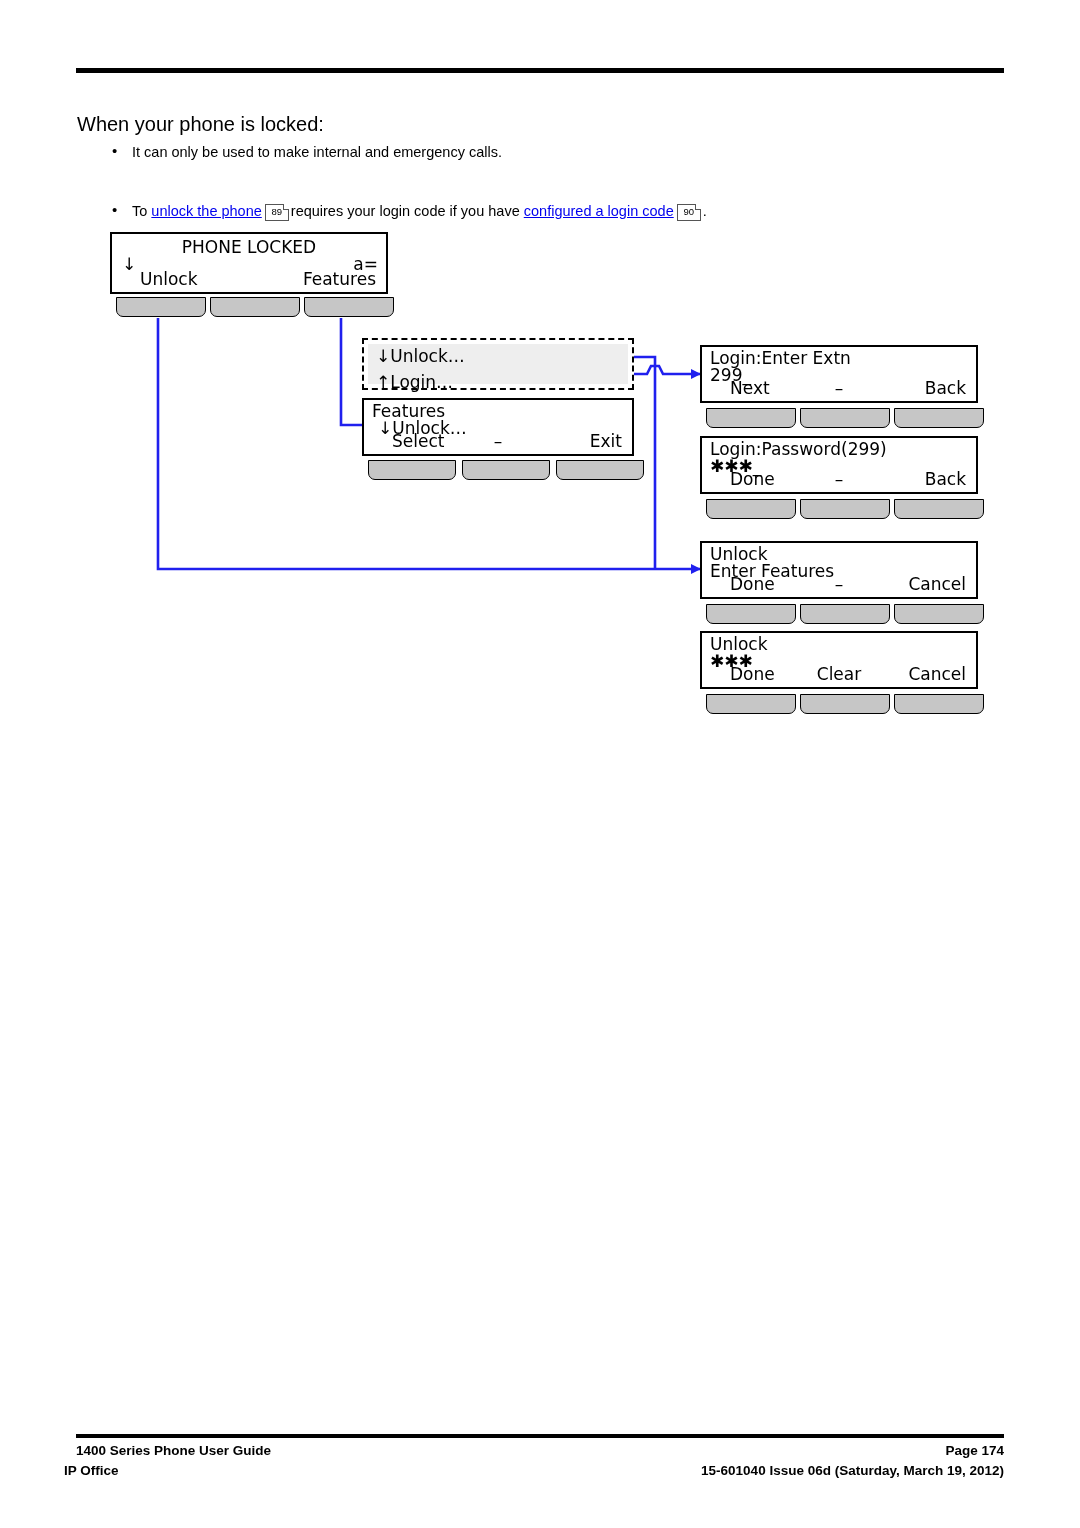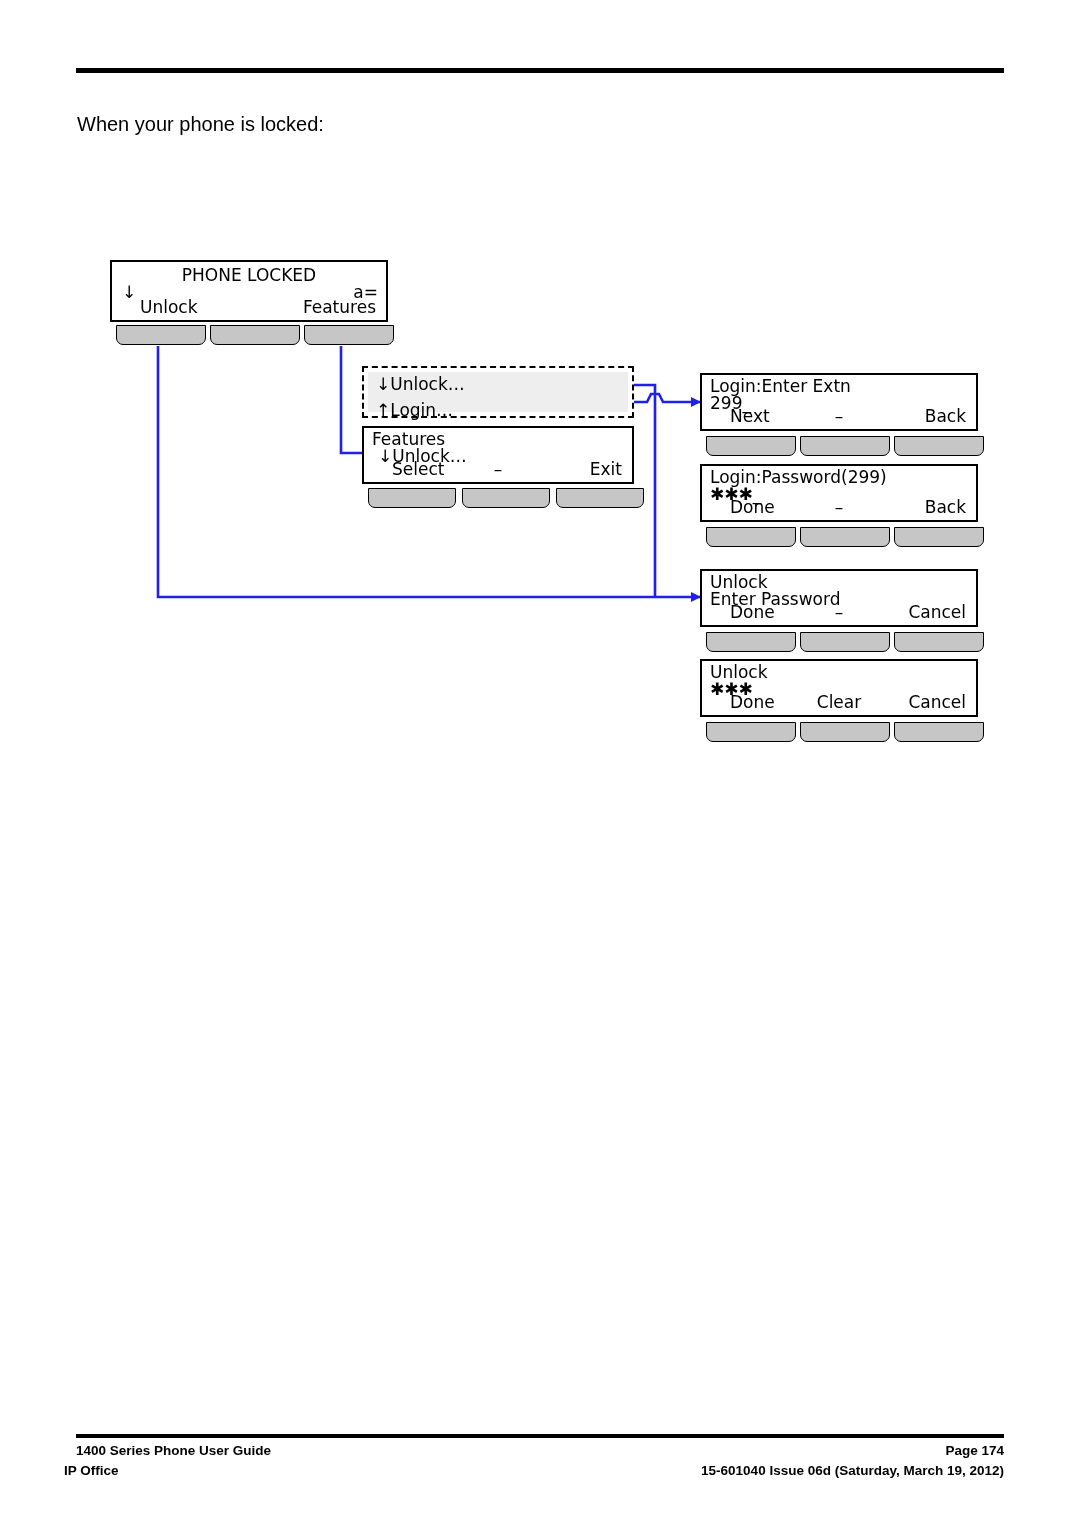--- a/index.html
+++ b/index.html
@@ -105,21 +105,20 @@
   }
 
   
   .diagram {
     position: absolute;
     left: 0;
     top: 0;
     width: 1080px;
     height: 760px;
     pointer-events: none;
-    margin-top: 28px;
   }
   .diagram svg { position: absolute; left: 0; top: 0; }
 
   
   .lcd {
     position: absolute;
     border: 2px solid #000000;
     background: #ffffff;
     font-family: "DejaVu Sans", sans-serif;
     font-size: 17px;
@@ -209,22 +208,28 @@
 </head>
 <body>
 
 <div class="page">
 
   <div class="header-rule"></div>
 
 
   <div class="intro-line">When your phone is locked:</div>
 
-
-
+  <div class="bullet-row b1">
+    <span class="dot">•</span><span>It can only be used to make internal and emergency calls.</span>
+  </div>
+
+
+  <div class="bullet-row b3">
+    <span class="dot">•</span><span>To </span><a class="xref" href="#">unlock the phone</a><span class="pageref">89</span><span>requires your login code if you have </span><a class="xref" href="#">configured a login code</a><span class="pageref">90</span><span>.</span>
+  </div>
 
   <div class="diagram">
 
     <svg width="1080" height="760">
       <defs>
         <marker id="arw" markerWidth="11" markerHeight="11" refX="9" refY="5.5" orient="auto" markerUnits="userSpaceOnUse">
           <path d="M0,0.6 L10,5.5 L0,10.4 Z" fill="#2020ee"></path>
         </marker>
       </defs>
 
@@ -299,21 +304,21 @@
       </div>
     </div>
     <div class="keys" style="left:700px; top:499px; width:278px;">
       <div class="key" style="left:6px;   width:90px;"></div>
       <div class="key" style="left:100px; width:90px;"></div>
       <div class="key" style="left:194px; width:90px;"></div>
     </div>
 
     <div class="lcd" style="left:700px; top:541px; width:278px; height:58px;">
       <div class="ln" style="left:8px; top:1px;">Unlock</div>
-      <div class="ln" style="left:8px; top:18px;">Enter Password</div>
+      <div class="ln" style="left:8px; top:18px;">Enter Features</div>
       <div class="sk-row">
         <span class="sk-a">Done</span>
         <span class="sk-b">–</span>
         <span class="sk-c">Cancel</span>
       </div>
     </div>
     <div class="keys" style="left:700px; top:604px; width:278px;">
       <div class="key" style="left:6px;   width:90px;"></div>
       <div class="key" style="left:100px; width:90px;"></div>
       <div class="key" style="left:194px; width:90px;"></div>

